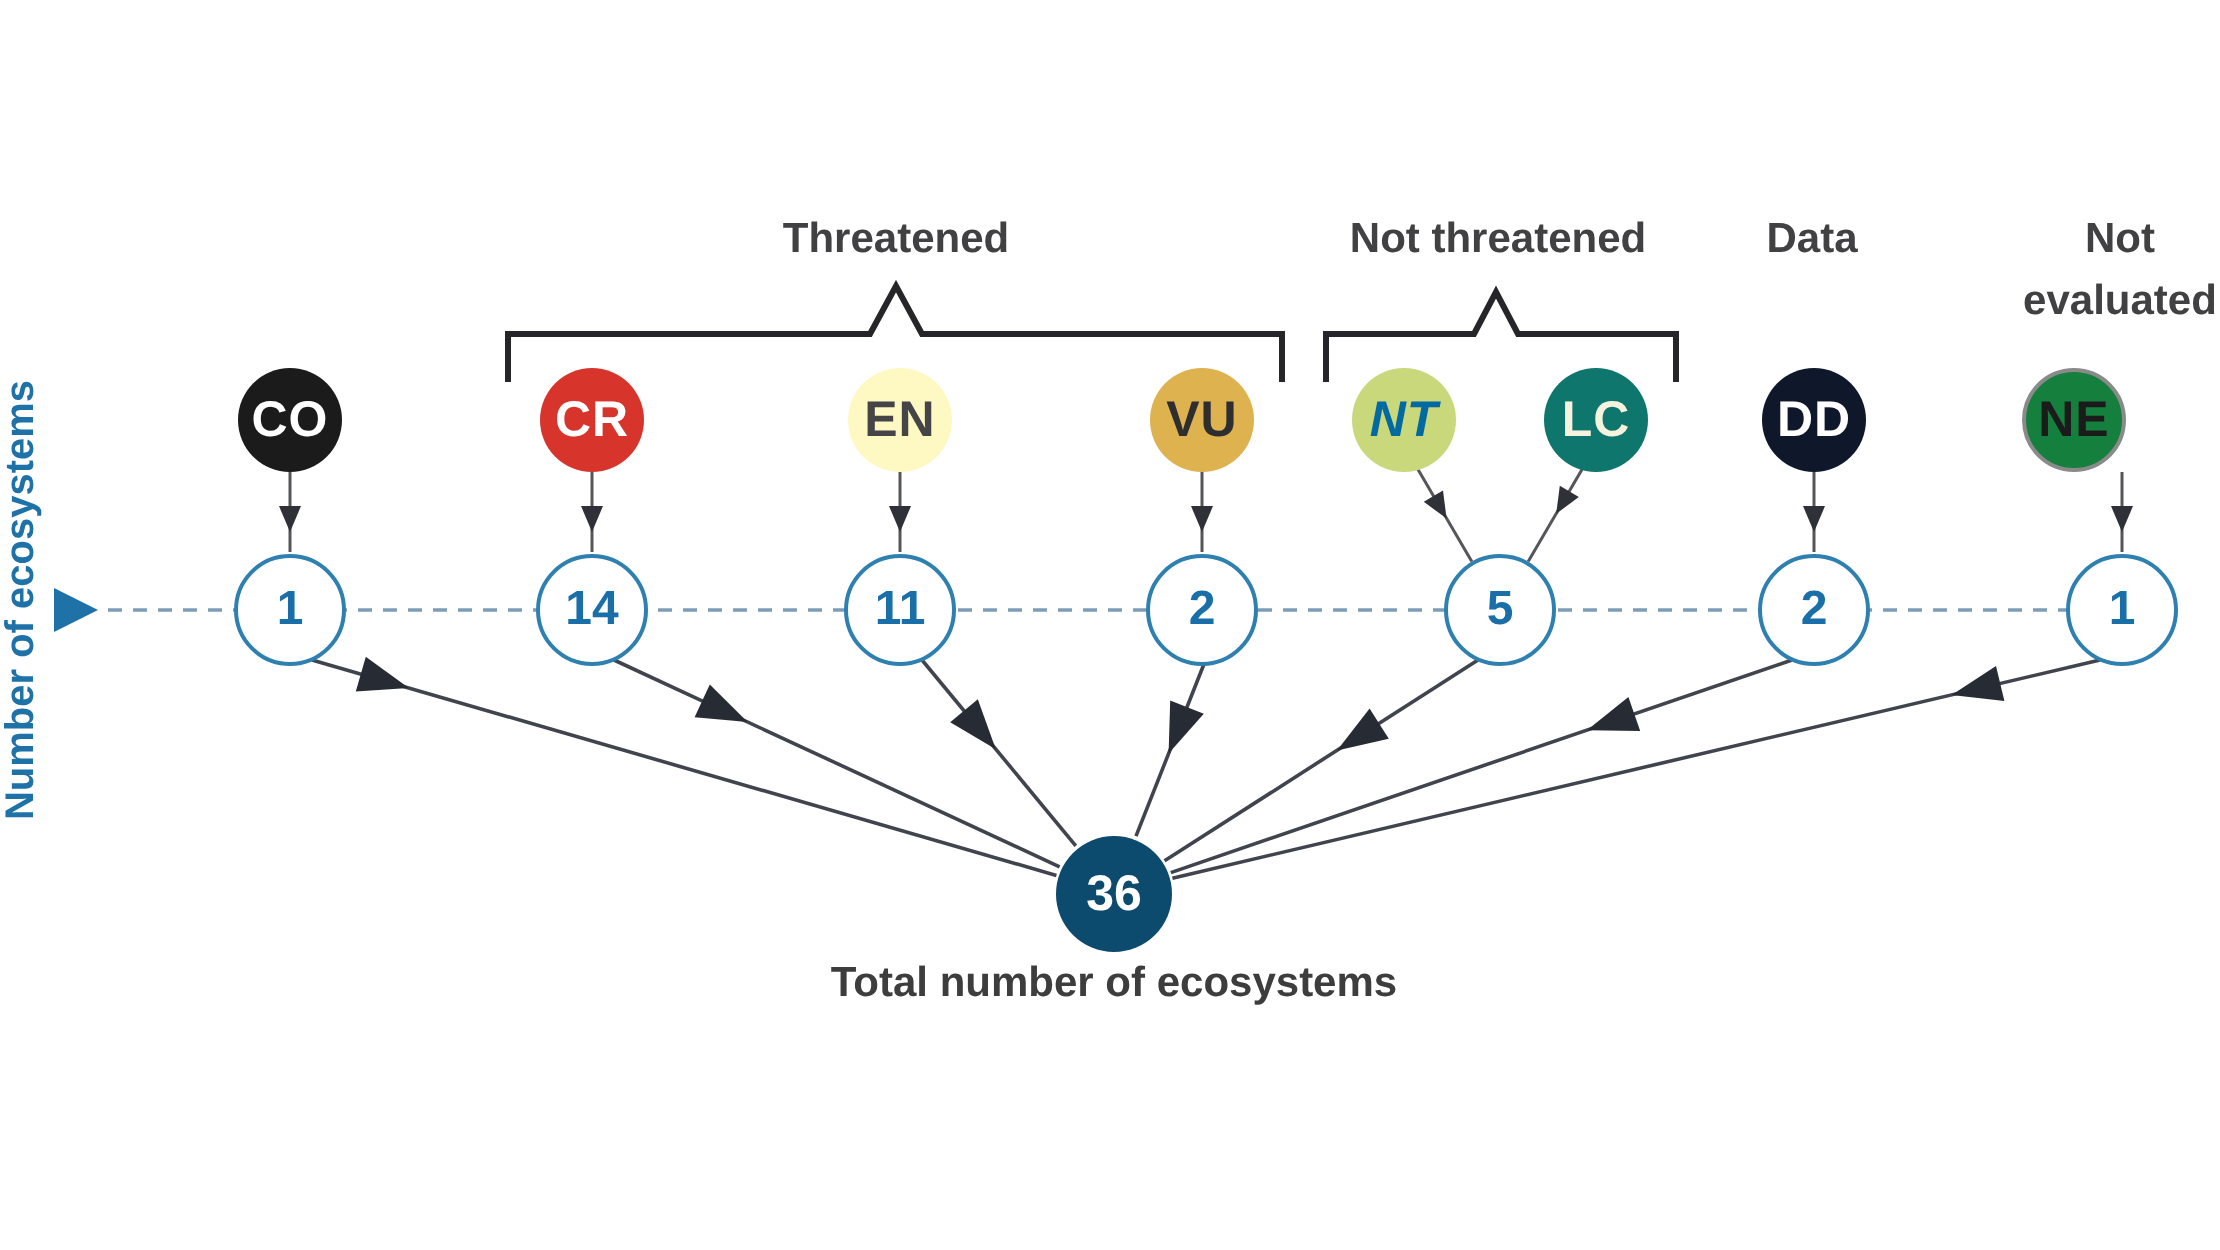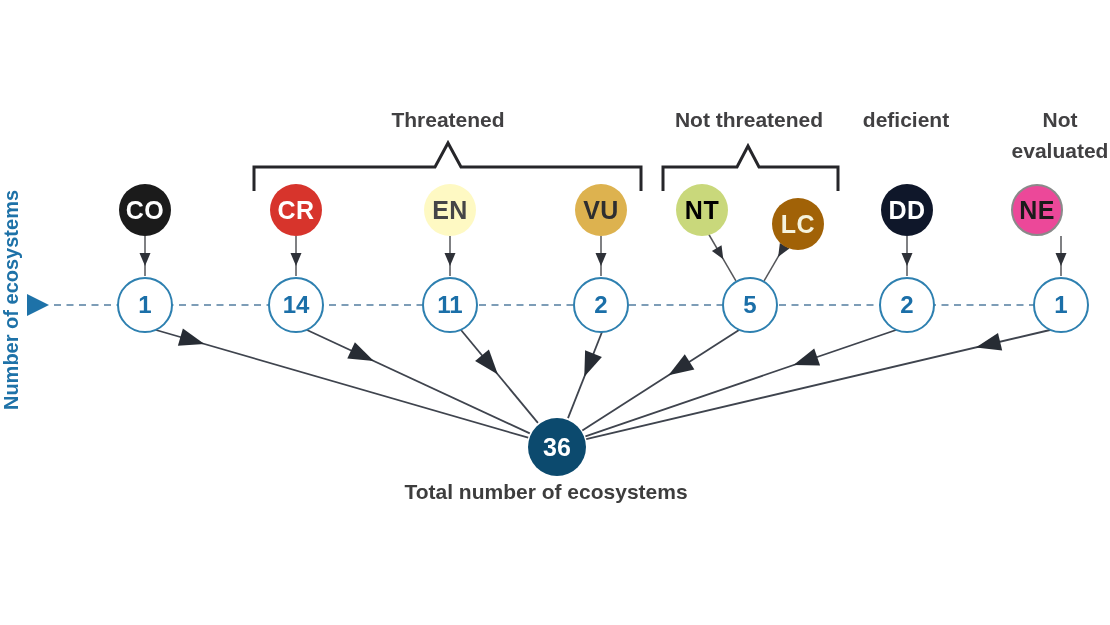--- a/index.html
+++ b/index.html
@@ -28,21 +28,21 @@
     position:absolute;left:11px;top:300px;
     transform:translate(-50%,-50%) rotate(-90deg);
     font-size:20px;font-weight:700;white-space:nowrap;
   }
   .total-circle{
     position:absolute;left:528px;top:418px;width:58px;height:58px;border-radius:50%;
     display:flex;align-items:center;justify-content:center;
     color:#ffffff;font-size:25px;font-weight:700;
   }
   .total-label{
-    position:absolute;left:346px;top:480px;width:400px;text-align:center;
+    position:absolute;left:357px;top:480px;width:400px;text-align:center;
     color:#3d3d3d;font-size:21px;font-weight:700;
   }
 </style>
 </head>
 <body>
 
 <div class="stage">
 
   <svg width="1110" height="625" viewBox="0 0 1110 625">
 
@@ -106,35 +106,35 @@
       <line x1="1050" y1="330" x2="586.2" y2="439.1" stroke="#3f444e" stroke-width="1.8"></line>
       <polygon points="975.8,347.5 998.0,333.0 1002.2,350.5" fill="#272c34"></polygon>
     </g>
   </svg>
 
   <div class="axis-label" style="color: rgb(30, 114, 168);">Number of ecosystems</div>
 
   <div class="lbl" style="left:348px;top:104px;width:200px;">Threatened</div>
   <div class="lbl" style="left:629px;top:104px;width:240px;">Not threatened</div>
   <div class="lbl" style="left:826px;top:104px;width:160px;">
-    <span class="row">deficient</span>
+    <span class="row">Data</span>
   </div>
   <div class="lbl" style="left:970px;top:104px;width:180px;">
     <span class="row">Not</span>
     <span class="row">evaluated</span>
   </div>
 
   <div class="cat" style="left: 119px; top: 184px; background: rgb(27, 27, 27); color: rgb(255, 255, 255);">CO</div>
   <div class="cat" style="left: 270px; top: 184px; background: rgb(215, 52, 44); color: rgb(255, 255, 255);">CR</div>
   <div class="cat" style="left: 424px; top: 184px; background: #fef9c3; color: rgb(69, 69, 71);">EN</div>
   <div class="cat" style="left: 575px; top: 184px; background: rgb(221, 178, 79); color: rgb(46, 46, 48);">VU</div>
-  <div class="cat" style="left: 676px; top: 184px; background: rgb(201, 216, 123); color: #000000;">NT</div>
-  <div class="cat" style="left: 772px; top: 198px; background: #a16207; color: rgb(245, 243, 221);">LC</div>
+  <div class="cat" style="left: 676px; top: 184px; background: rgb(201, 216, 123); color: #0369a1; font-style: italic;">NT</div>
+  <div class="cat" style="left: 772px; top: 184px; background: #0f766e; color: rgb(245, 243, 221);">LC</div>
   <div class="cat" style="left: 881px; top: 184px; background: #0f172a; color: rgb(255, 255, 255);">DD</div>
-  <div class="cat ne" style="left: 1011px; top: 184px; background: #ec4899; color: rgb(27, 27, 27); border-color: rgb(138, 138, 138);">NE</div>
+  <div class="cat ne" style="left: 1011px; top: 184px; background: #15803d; color: rgb(27, 27, 27); border-color: rgb(138, 138, 138);">NE</div>
 
   <div class="cnt" style="left: 117px; top: 277px; border-color: rgb(46, 128, 176); color: rgb(27, 111, 168);">1</div>
   <div class="cnt" style="left: 268px; top: 277px; border-color: rgb(46, 128, 176); color: rgb(27, 111, 168);">14</div>
   <div class="cnt" style="left: 422px; top: 277px; border-color: rgb(46, 128, 176); color: rgb(27, 111, 168);">11</div>
   <div class="cnt" style="left: 573px; top: 277px; border-color: rgb(46, 128, 176); color: rgb(27, 111, 168);">2</div>
   <div class="cnt" style="left: 722px; top: 277px; border-color: rgb(46, 128, 176); color: rgb(27, 111, 168);">5</div>
   <div class="cnt" style="left: 879px; top: 277px; border-color: rgb(46, 128, 176); color: rgb(27, 111, 168);">2</div>
   <div class="cnt" style="left: 1033px; top: 277px; border-color: rgb(46, 128, 176); color: rgb(27, 111, 168);">1</div>
 
   <div class="total-circle" style="background: #0c4a6e;">36</div>

